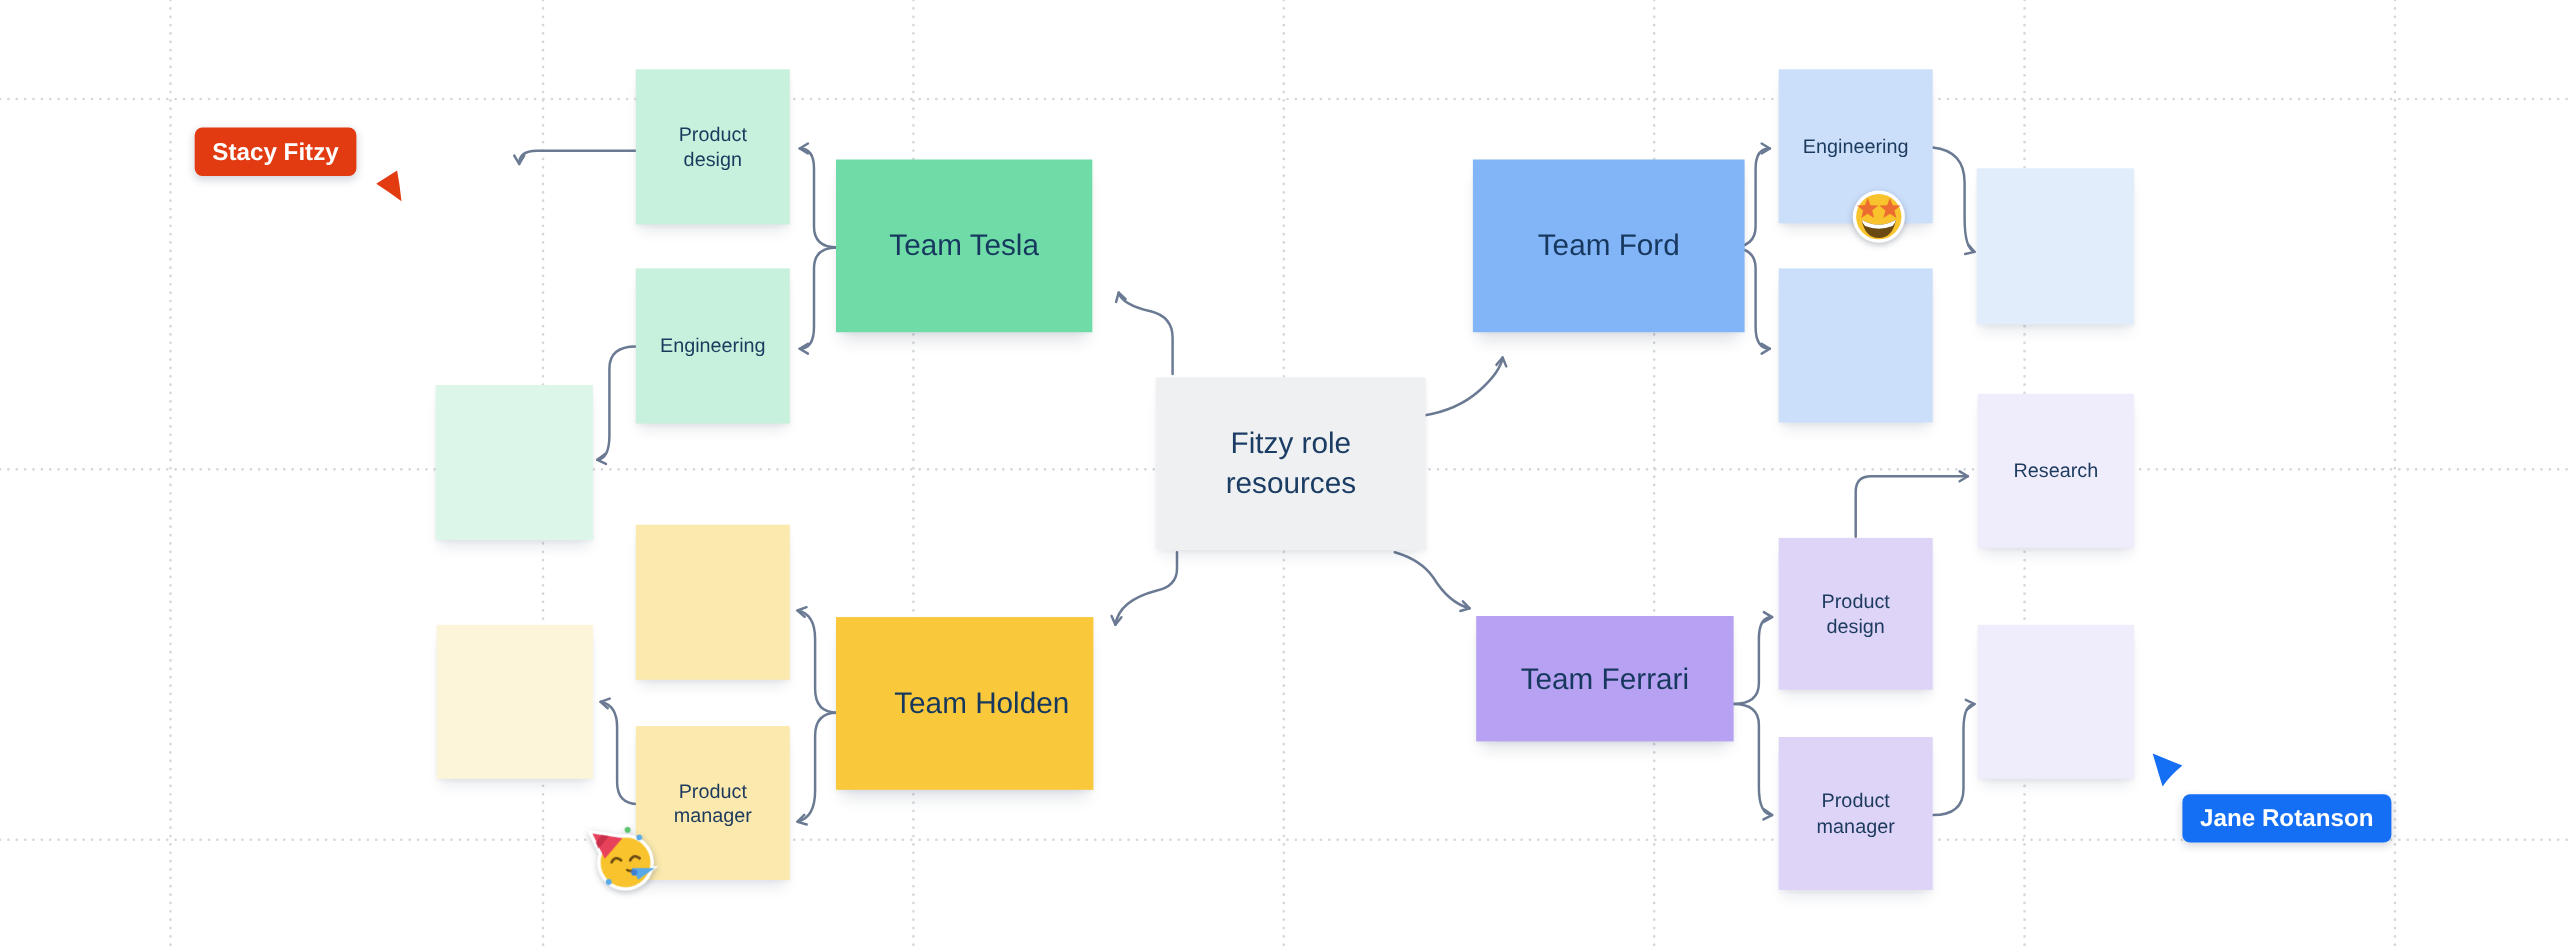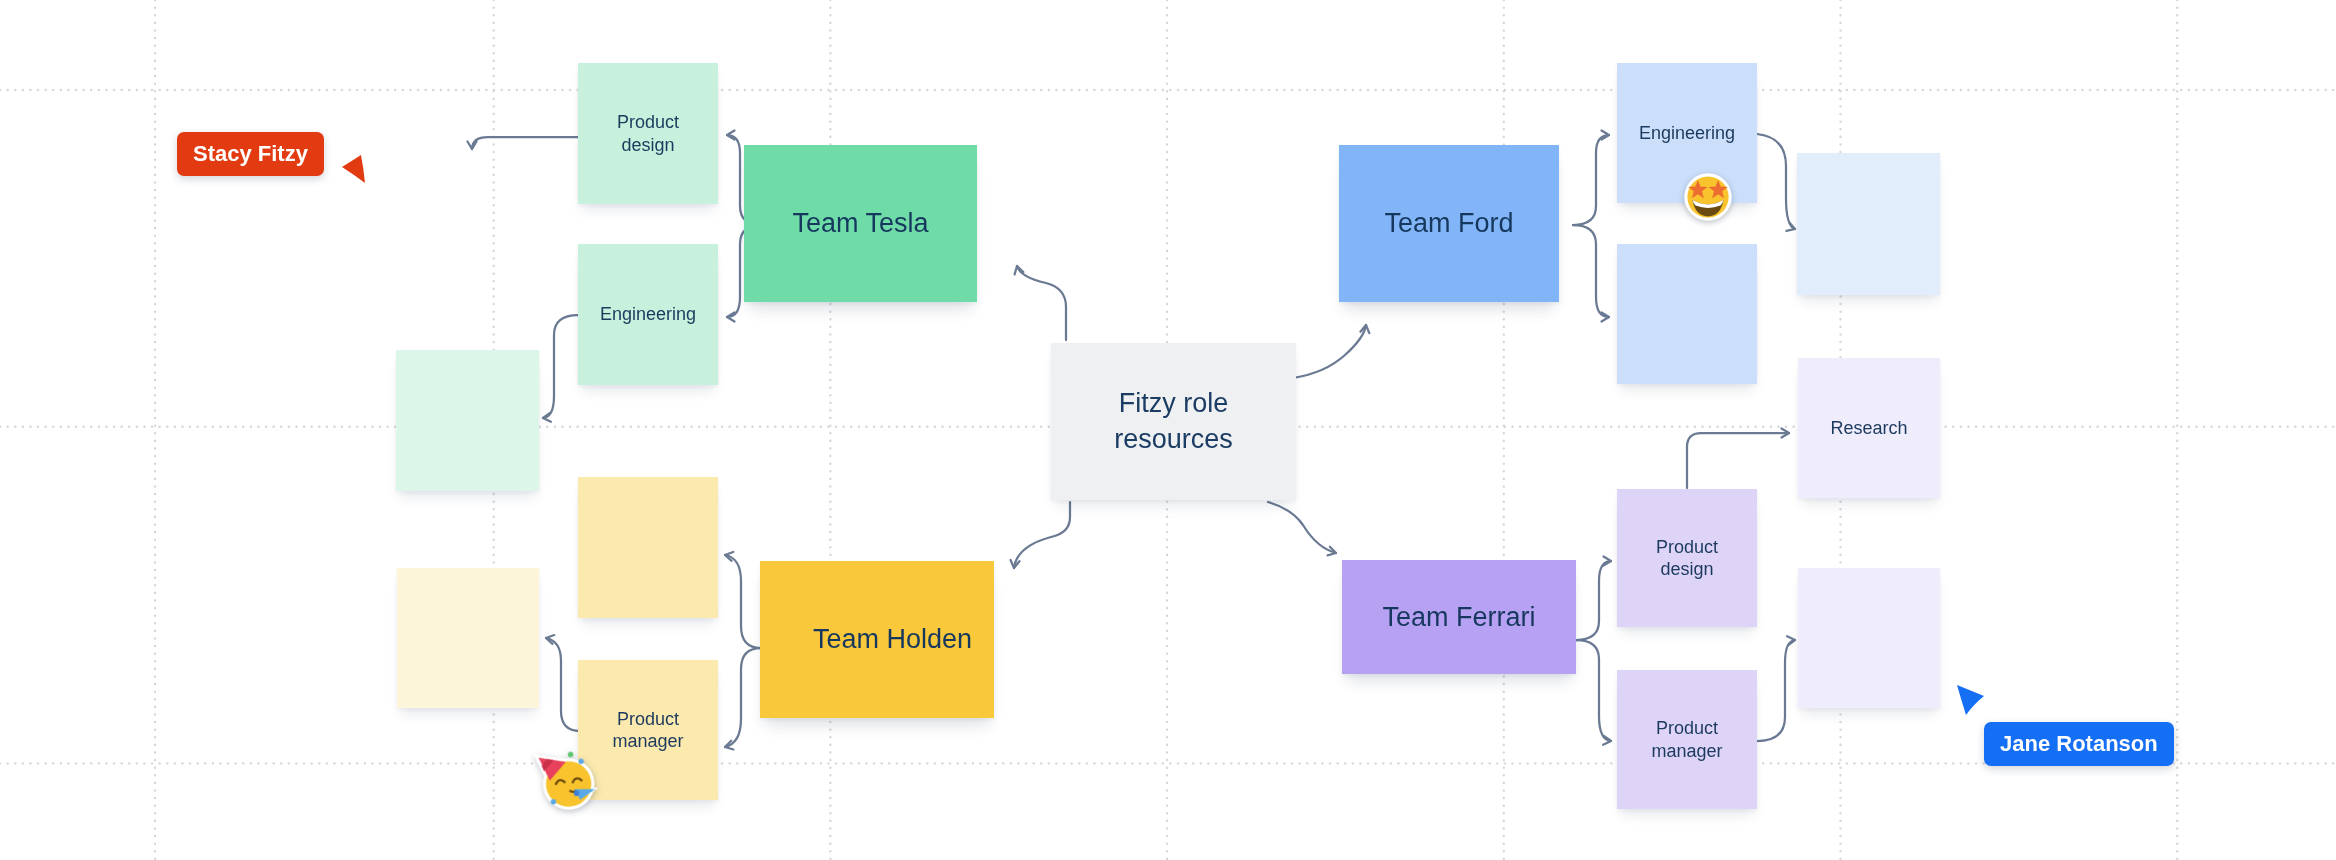--- a/index.html
+++ b/index.html
@@ -43,21 +43,21 @@
     padding:14px;box-sizing:border-box;
     box-shadow:0 10px 14px -5px rgba(23,43,77,.10),0 2px 4px rgba(23,43,77,.05);
   }
 
   .cursor-wrap{position:absolute;}
   .cursor-label{
     display:inline-block;color:#ffffff;font-weight:bold;font-size:22px;
     padding:9px 16px;border-radius:7px;white-space:nowrap;
     box-shadow:0 3px 8px rgba(23,43,77,.20);
   }
-  .bg-red {background:#E23B11;margin-top:16px;}
+  .bg-red {background:#E23B11;}
   .bg-blue{background:#146FF5;margin-top:12px;}
   .cursor-arrow{position:absolute;}
 
   .sticker{position:absolute;filter:drop-shadow(0 2px 3px rgba(40,50,70,.30));}
 </style>
 </head>
 <body>
 
 <div id="stage">
 
@@ -105,42 +105,42 @@
 
   <div class="sticky c-mint-l" style="left:396px;top:350px;width:143px;height:141px;">
     <span></span>
   </div>
   <div class="sticky c-mint" style="left:578px;top:63px;width:140px;height:141px;">
     <span>Product design</span>
   </div>
   <div class="sticky c-mint" style="left:578px;top:244px;width:140px;height:141px;">
     <span>Engineering</span>
   </div>
-  <div class="team t-tesla" style="left:744px;top:145px;width:233px;height:157px;">
+  <div class="team t-tesla" style="left:760px;top:145px;width:233px;height:157px;">
     <span>Team Tesla</span>
   </div>
 
   <div class="sticky c-yellow-l" style="left:397px;top:568px;width:142px;height:140px;">
     <span></span>
   </div>
   <div class="sticky c-yellow" style="left:578px;top:477px;width:140px;height:141px;">
     <span></span>
   </div>
   <div class="sticky c-yellow" style="left:578px;top:660px;width:140px;height:140px;">
     <span>Product manager</span>
   </div>
   <div class="team t-holden" style="left:760px;top:561px;width:234px;height:157px;">
     <span>Team Holden</span>
   </div>
 
   <div class="center-node" style="left:1051px;top:343px;width:245px;height:157px;">
     <span>Fitzy role resources</span>
   </div>
 
-  <div class="team t-ford" style="left:1339px;top:145px;width:220px;height:157px;">
+  <div class="team t-ford" style="left:1339px;top:145px;width:247px;height:157px;">
     <span>Team Ford</span>
   </div>
   <div class="sticky c-blue" style="left:1617px;top:63px;width:140px;height:140px;">
     <span>Engineering</span>
   </div>
   <div class="sticky c-blue" style="left:1617px;top:244px;width:140px;height:140px;">
     <span></span>
   </div>
   <div class="sticky c-blue-l" style="left:1797px;top:153px;width:143px;height:142px;">
     <span></span>

